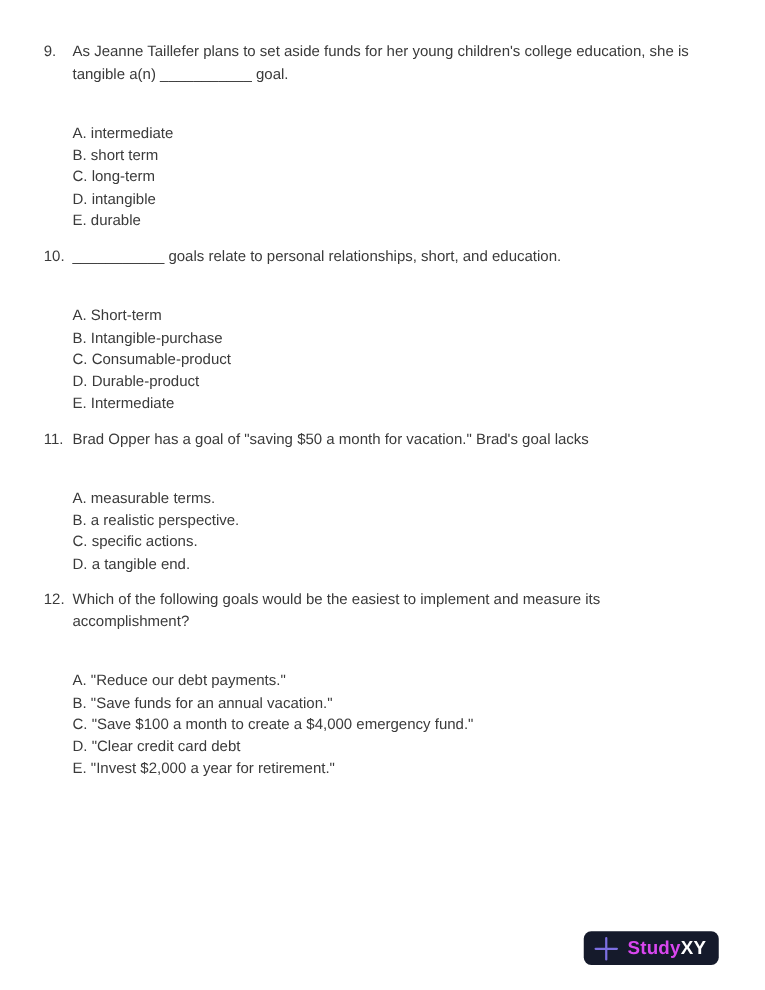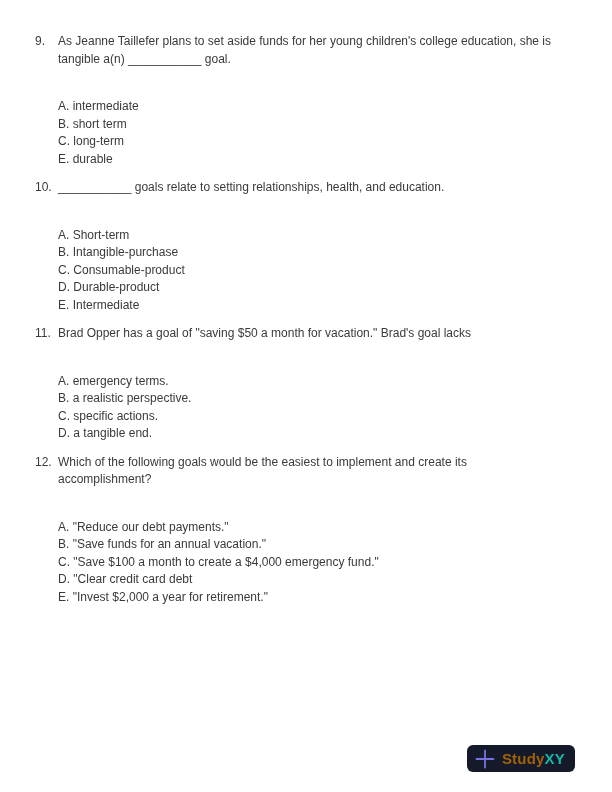--- a/index.html
+++ b/index.html
@@ -34,66 +34,67 @@
     padding: 0 10px 0 8px;
   }
   .plus-icon { display: flex; align-items: center; }
   .brand-text {
     font-size: 15px;
     font-weight: bold;
     letter-spacing: 0.2px;
     line-height: 27px;
     white-space: nowrap;
   }
-  .brand-primary { color: #a16207; margin-top: 13px; }
-  .brand-accent { color: #14b8a6; }
+  .brand-primary { color: #d946ef; margin-top: 13px; }
+  .brand-accent { color: #ffffff; }
 </style>
 </head>
 <body>
 
 <div class="page">
 
   <div class="question">
     <div class="qnum">9.</div>
     <div class="qbody">
       <p class="qtext">As Jeanne Taillefer plans to set aside funds for her young children's college education, she is tangible a(n) ___________ goal.</p>
       <div class="option">A. intermediate</div>
       <div class="option">B. short term</div>
       <div class="option">C. long-term</div>
+      <div class="option">D. intangible</div>
       <div class="option">E. durable</div>
     </div>
   </div>
 
   <div class="question">
     <div class="qnum">10.</div>
     <div class="qbody">
-      <p class="qtext">___________ goals relate to setting relationships, health, and education.</p>
+      <p class="qtext">___________ goals relate to personal relationships, short, and education.</p>
       <div class="option">A. Short-term</div>
       <div class="option">B. Intangible-purchase</div>
       <div class="option">C. Consumable-product</div>
       <div class="option">D. Durable-product</div>
       <div class="option">E. Intermediate</div>
     </div>
   </div>
 
   <div class="question">
     <div class="qnum">11.</div>
     <div class="qbody">
       <p class="qtext">Brad Opper has a goal of "saving $50 a month for vacation." Brad's goal lacks</p>
-      <div class="option">A. emergency terms.</div>
+      <div class="option">A. measurable terms.</div>
       <div class="option">B. a realistic perspective.</div>
       <div class="option">C. specific actions.</div>
       <div class="option">D. a tangible end.</div>
     </div>
   </div>
 
   <div class="question">
     <div class="qnum">12.</div>
     <div class="qbody">
-      <p class="qtext">Which of the following goals would be the easiest to implement and create its accomplishment?</p>
+      <p class="qtext">Which of the following goals would be the easiest to implement and measure its accomplishment?</p>
       <div class="option">A. "Reduce our debt payments."</div>
       <div class="option">B. "Save funds for an annual vacation."</div>
       <div class="option">C. "Save $100 a month to create a $4,000 emergency fund."</div>
       <div class="option">D. "Clear credit card debt</div>
       <div class="option">E. "Invest $2,000 a year for retirement."</div>
     </div>
   </div>
 
   <div class="brand-badge">
     <span class="plus-icon">

